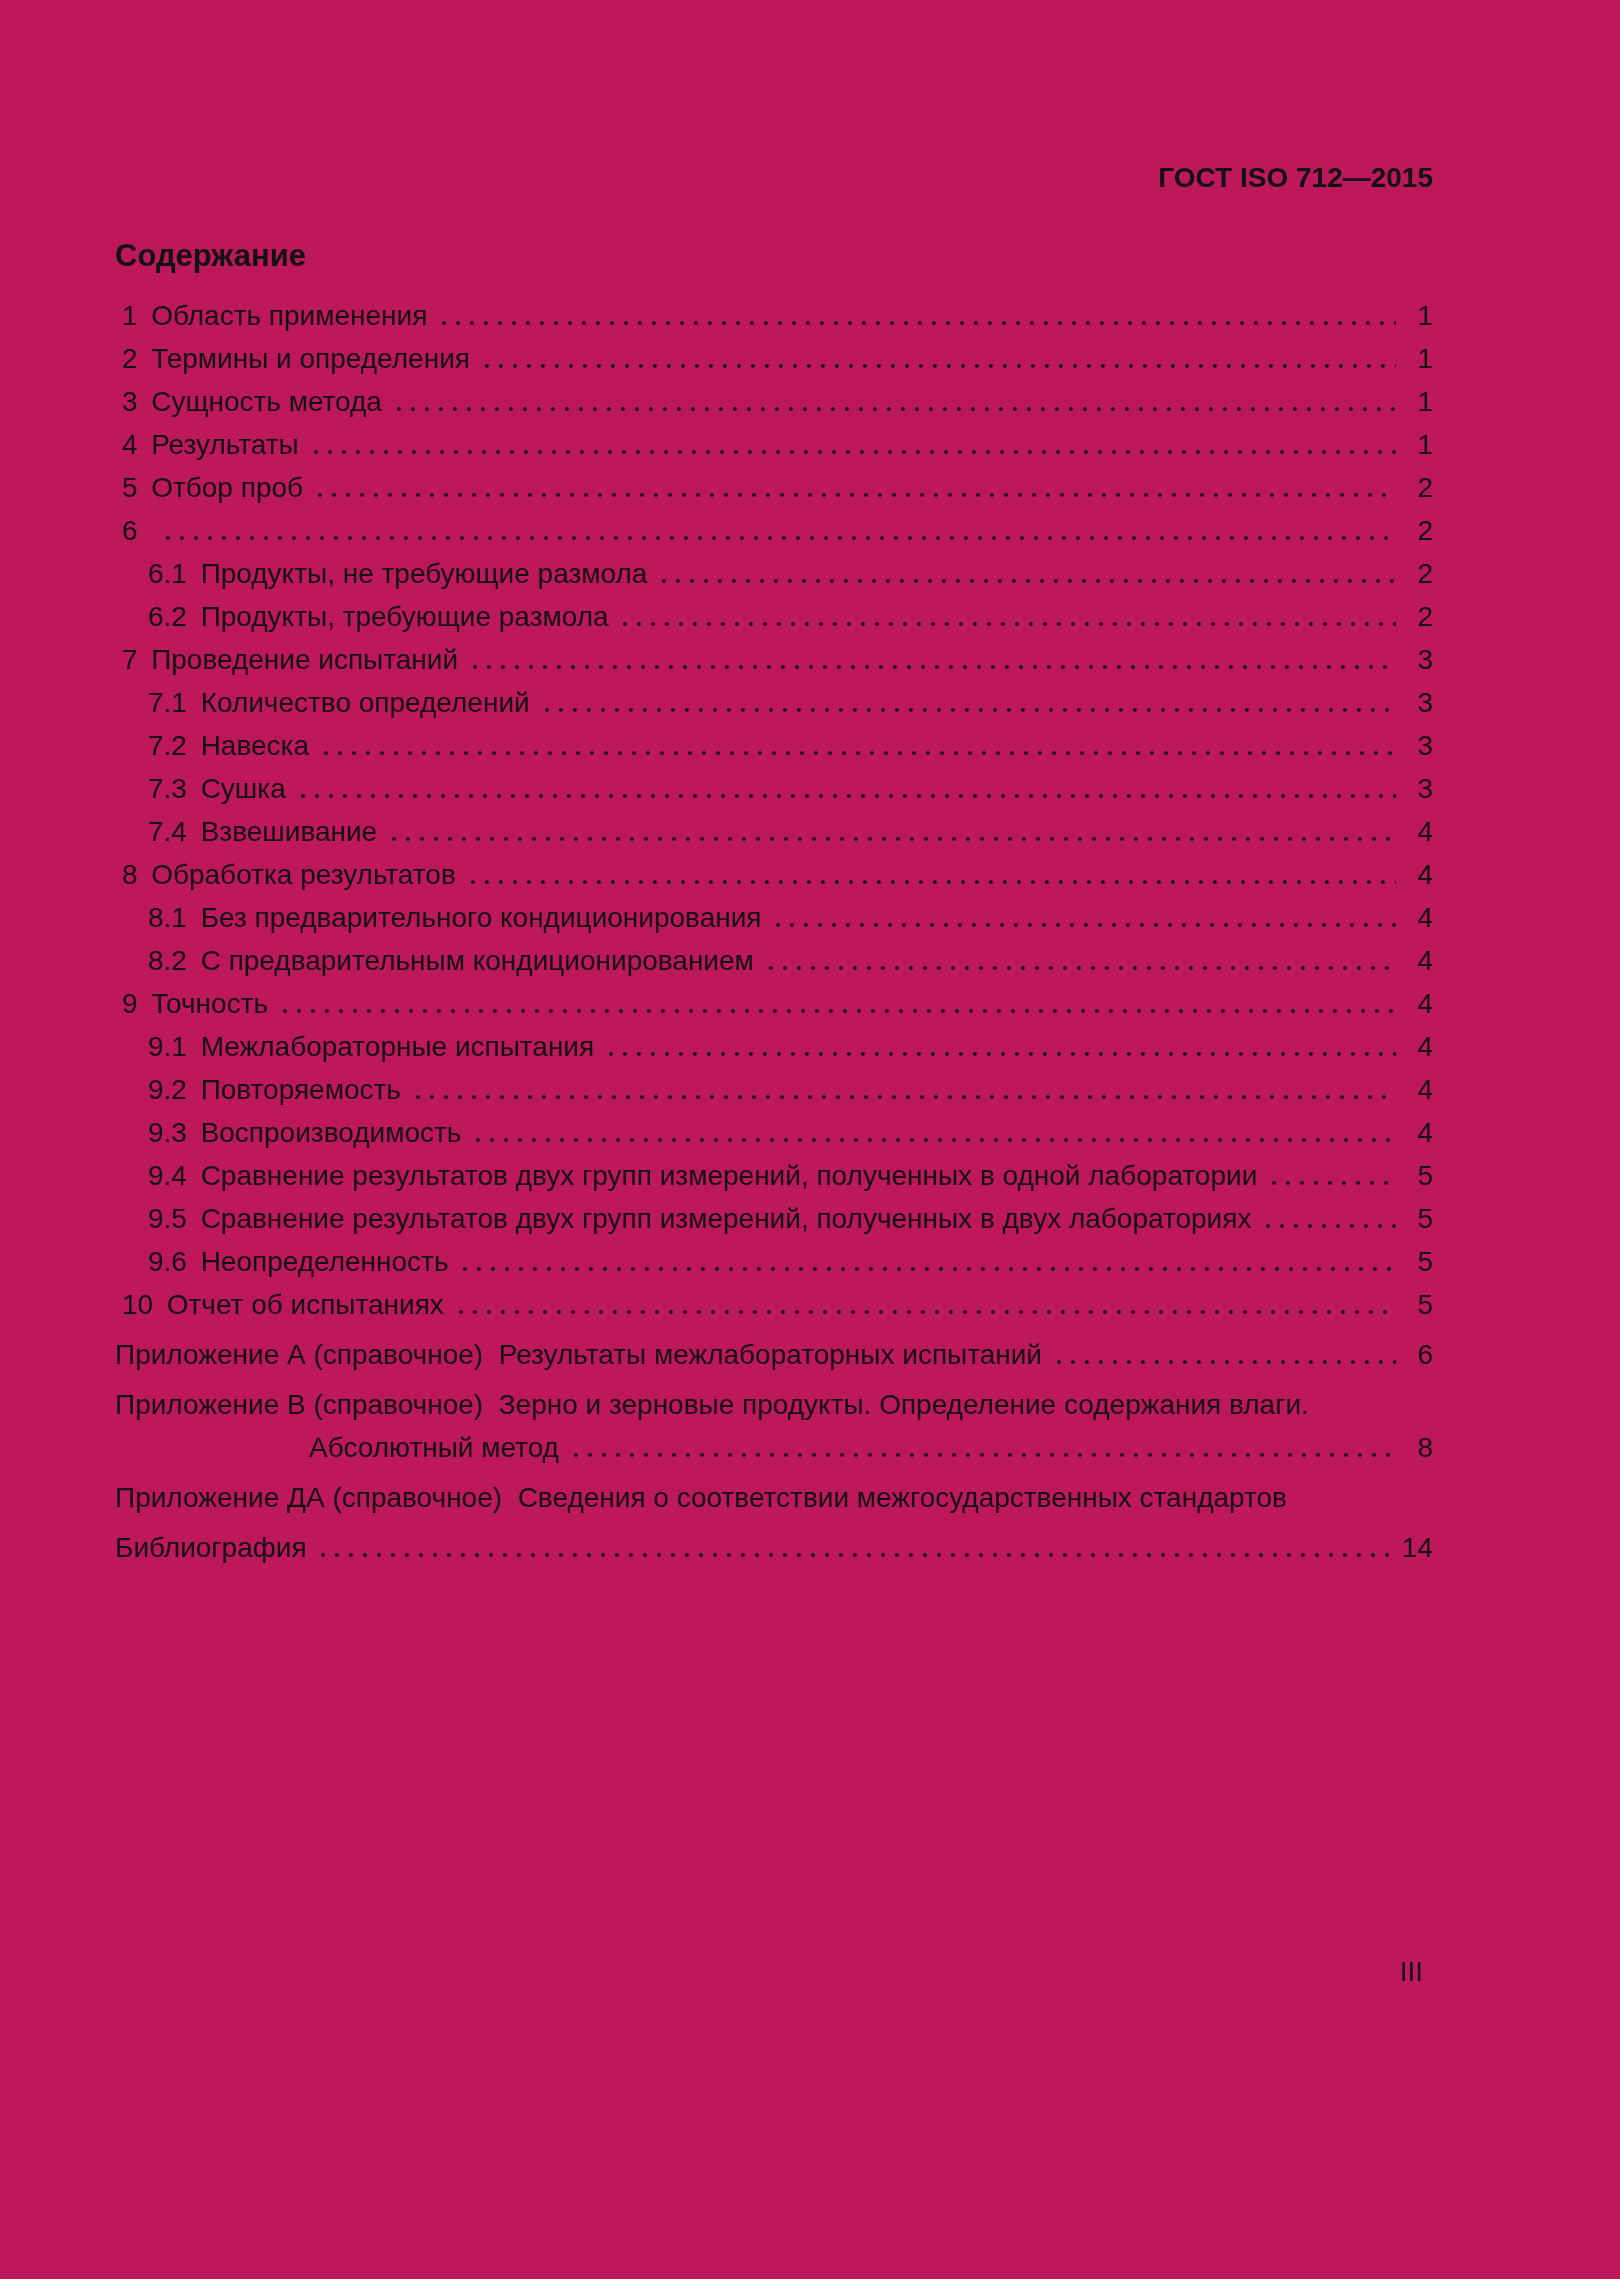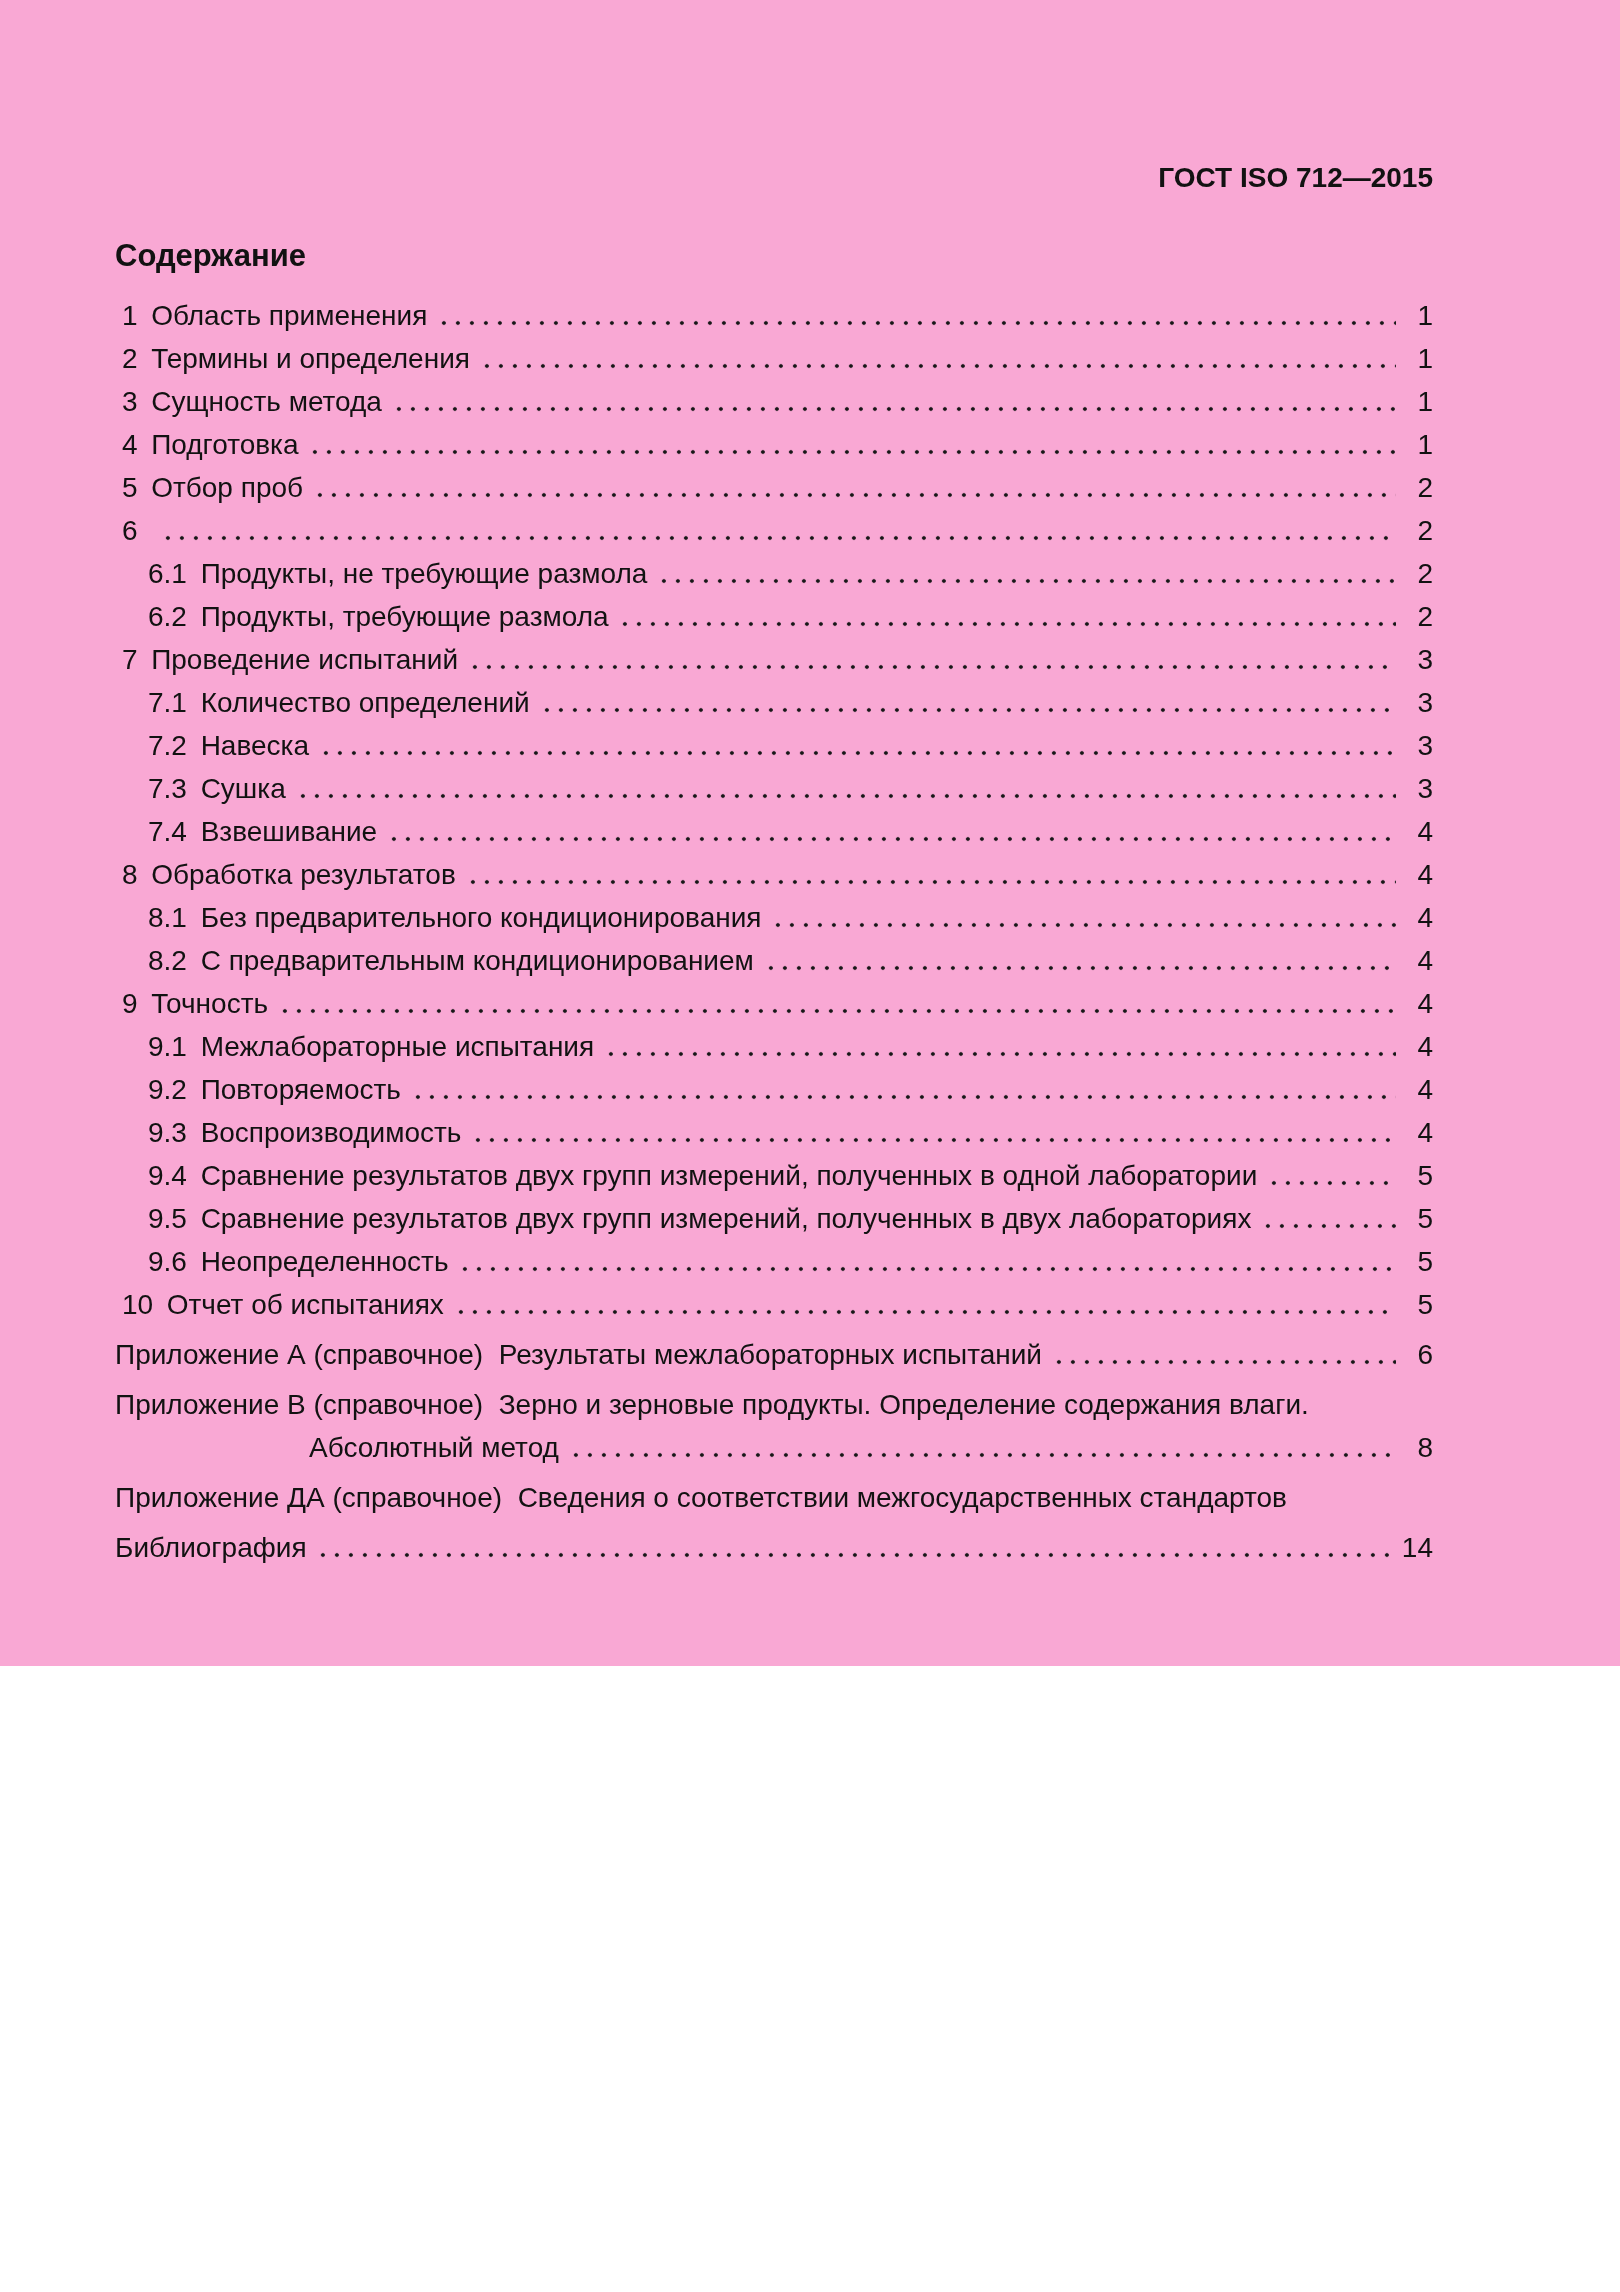--- a/index.html
+++ b/index.html
@@ -1,20 +1,20 @@
 <!DOCTYPE html>
 <html><head>
 <meta charset="utf-8">
 <style>
   html, body { margin: 0; padding: 0; background: #ffffff; }
   .page {
     position: relative;
     width: 1620px;
-    height: 1666px;
-    background: #f9a8d4;
+    height: 2279px;
+    background: #be185d;
     font-family: "Liberation Sans", sans-serif;
     color: #121212;
     overflow: hidden;
   }
   .content {
     position: absolute;
     left: 115px;
     top: 0;
     width: 1318px; 
   }
@@ -91,21 +91,21 @@
           <span class="page-num">1</span>
         </div>
         <div class="toc-row indent-1">
           <span class="num">3</span>
           <span class="label">Сущность метода</span>
           <span class="leader"></span>
           <span class="page-num">1</span>
         </div>
         <div class="toc-row indent-1">
           <span class="num">4</span>
-          <span class="label">Подготовка</span>
+          <span class="label">Результаты</span>
           <span class="leader"></span>
           <span class="page-num">1</span>
         </div>
         <div class="toc-row indent-1">
           <span class="num">5</span>
           <span class="label">Отбор проб</span>
           <span class="leader"></span>
           <span class="page-num">2</span>
         </div>
         <div class="toc-row indent-1">

